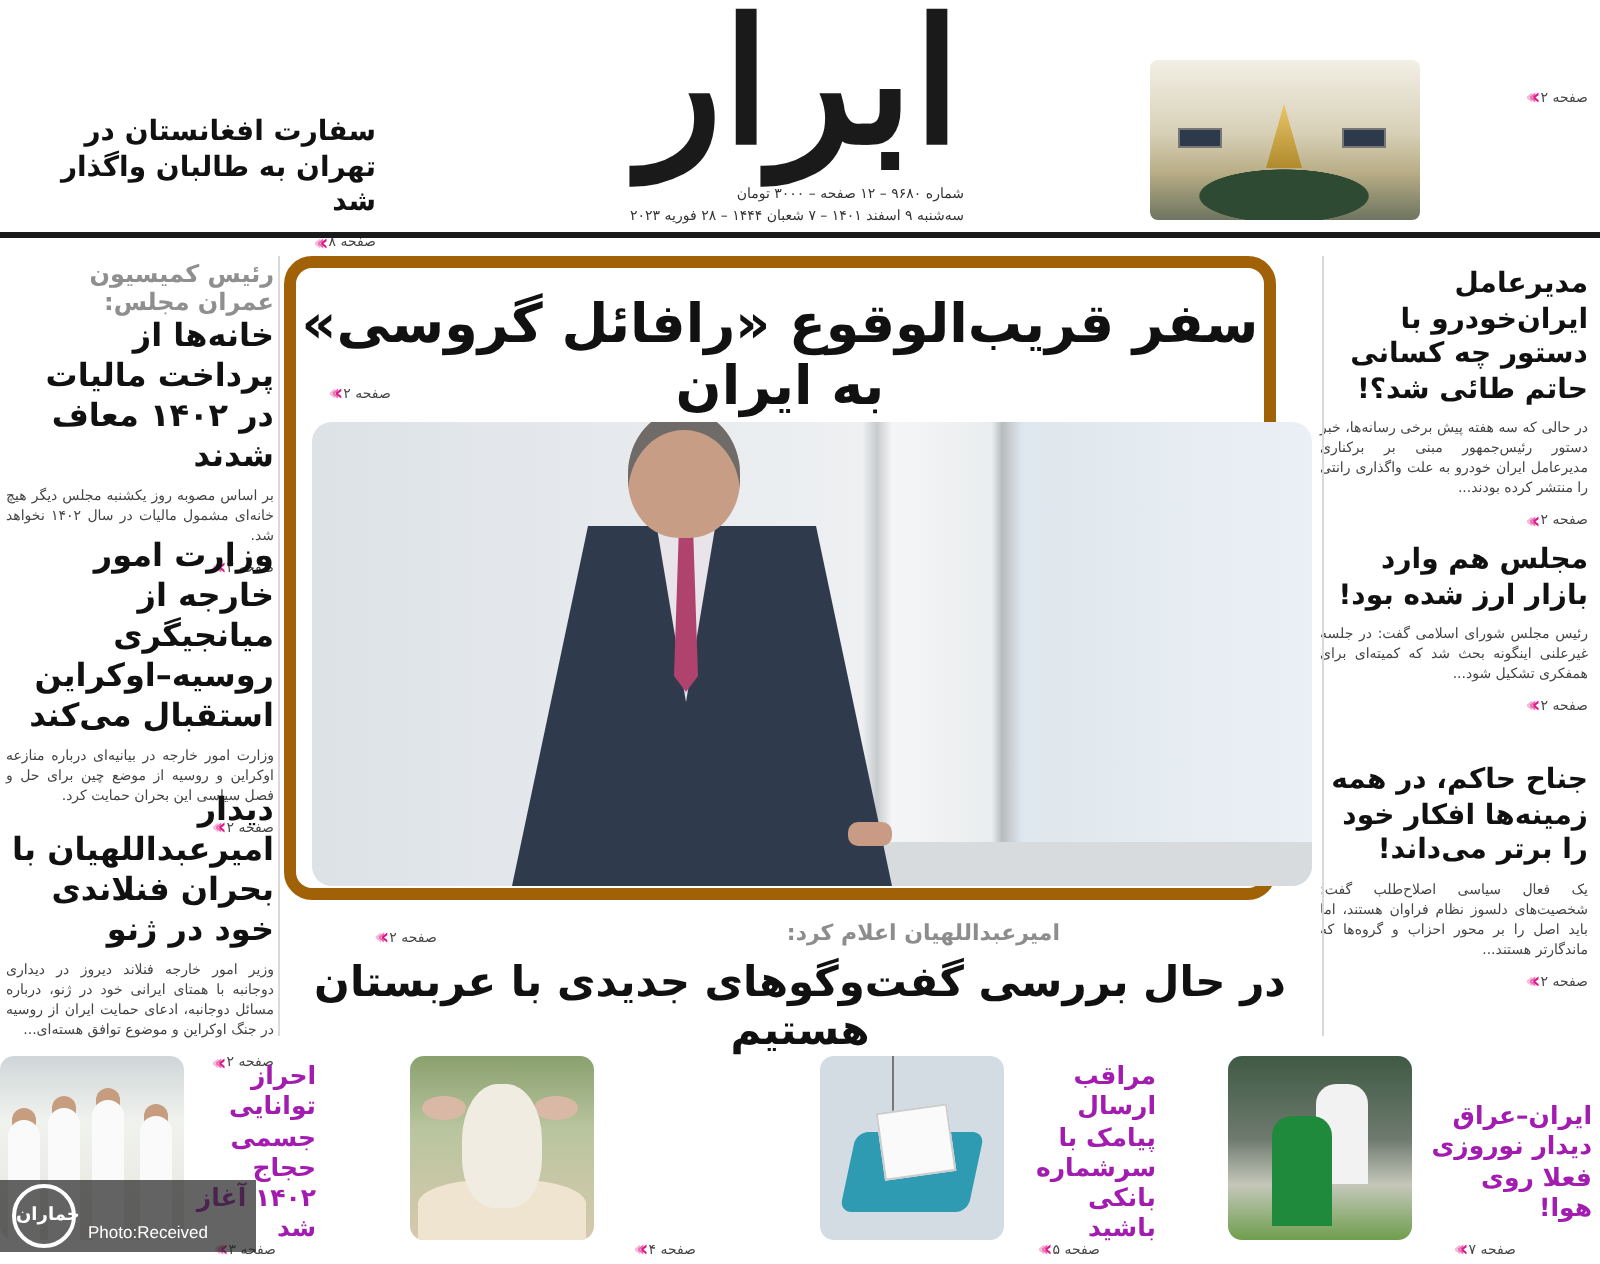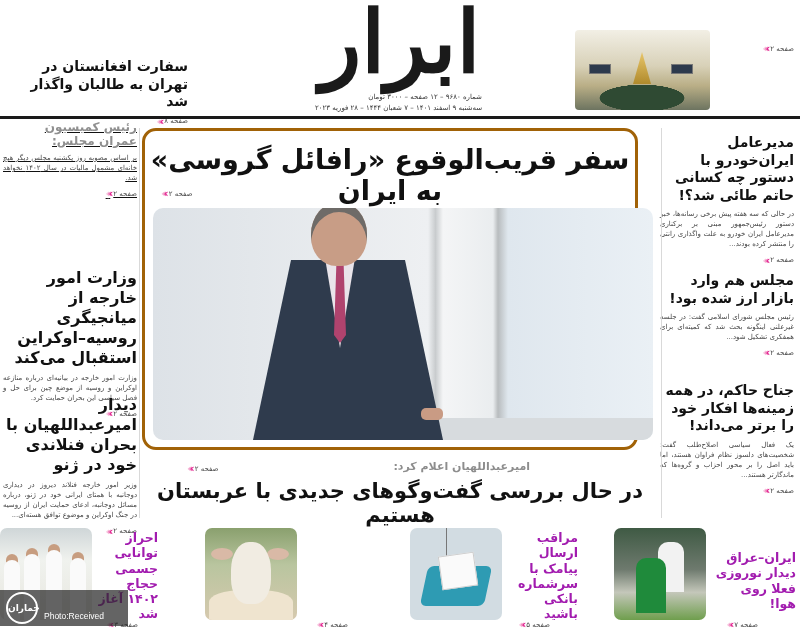--- a/index.html
+++ b/index.html
@@ -31,21 +31,21 @@
   .pageref .a2 { color: #ee6fb2; }
   .pageref .a3 { color: #f6b9d8; }
 
   
   .side-col { position: absolute; width: 134px; text-align: right; }
   .left-col { left: 3px; }
   .right-col { right: 6px; }
   .col-divider { position: absolute; width: 1px; background: #d9d9d9; }
 
   
-  .main-box { position: absolute; left: 142px; top: 128px; width: 496px; height: 322px; border: 3px solid #a16207; border-radius: 14px; background: #fff; padding-left: 30px; }
+  .main-box { position: absolute; left: 142px; top: 128px; width: 496px; height: 322px; border: 6px solid #a16207; border-radius: 14px; background: #fff; padding-left: 30px; }
   .main-title { position: absolute; left: 0; right: 0; top: 13px; text-align: center; font-size: 27px; font-weight: bold; color: #111; letter-spacing: -0.5px; }
   .main-pageref { position: absolute; left: 16px; top: 52px; }
   .main-photo { position: absolute; left: 8px; top: 77px; width: 500px; height: 232px; border-radius: 10px; overflow: hidden;
     background: linear-gradient(90deg, #dde2e7 0%, #eef0f2 55%, #c9ccce 56.5%, #f4f5f6 58%, #eaedef 68%, #b8bcbe 69%, #dfe7ee 71%, #eaf0f5 100%); }
   .suit { position:absolute; left: 100px; top: 32px; width: 190px; height: 200px; background: #2f3b4d; clip-path: polygon(20% 10%, 80% 10%, 100% 100%, 0 100%); }
   .head { position:absolute; left: 158px; top: -6px; width: 56px; height: 64px; border-radius: 50% 50% 45% 45%; background: #c89d86; box-shadow: inset 0 10px 0 #6e6b68; }
   .shirt { position:absolute; left: 172px; top: 50px; width: 30px; height: 90px; background: #e9e4ea; clip-path: polygon(0 0,100% 0, 50% 100%); }
   .tie { position:absolute; left: 181px; top: 55px; width: 12px; height: 80px; background: #b0436e; clip-path: polygon(20% 0,80% 0,100% 90%,50% 100%,0 90%); }
   .hand { position:absolute; left: 268px; top: 200px; width: 22px; height: 12px; background: #c99b84; border-radius: 5px; }
   .sill { position:absolute; left: 280px; top: 210px; width: 220px; height: 22px; background: #d7dbde; }
@@ -112,23 +112,24 @@
           <span class="a3">‹</span>
           <span class="a2">‹</span>
           <span class="a1">‹</span>
         </span>
     </div>
   </div>
 
   <div class="masthead-rule"></div>
 </div>
 
-<div class="side-col left-col" style="top:120px;text-decoration:underline;">
+<div class="side-col left-col" style="top:130px;">
   <div>
     <div class="kicker">رئیس کمیسیون عمران مجلس:</div>
+    <div class="headline h16">خانه‌ها از پرداخت مالیات در ۱۴۰۲ معاف شدند</div>
     <div class="lead">بر اساس مصوبه روز یکشنبه مجلس دیگر هیچ خانه‌ای مشمول مالیات در سال ۱۴۰۲ نخواهد شد.</div>
     <div class="pageref">
       <span>صفحه ۲</span>
       <span class="arrows">
           <span class="a3">‹</span>
           <span class="a2">‹</span>
           <span class="a1">‹</span>
         </span>
     </div>
   </div>

